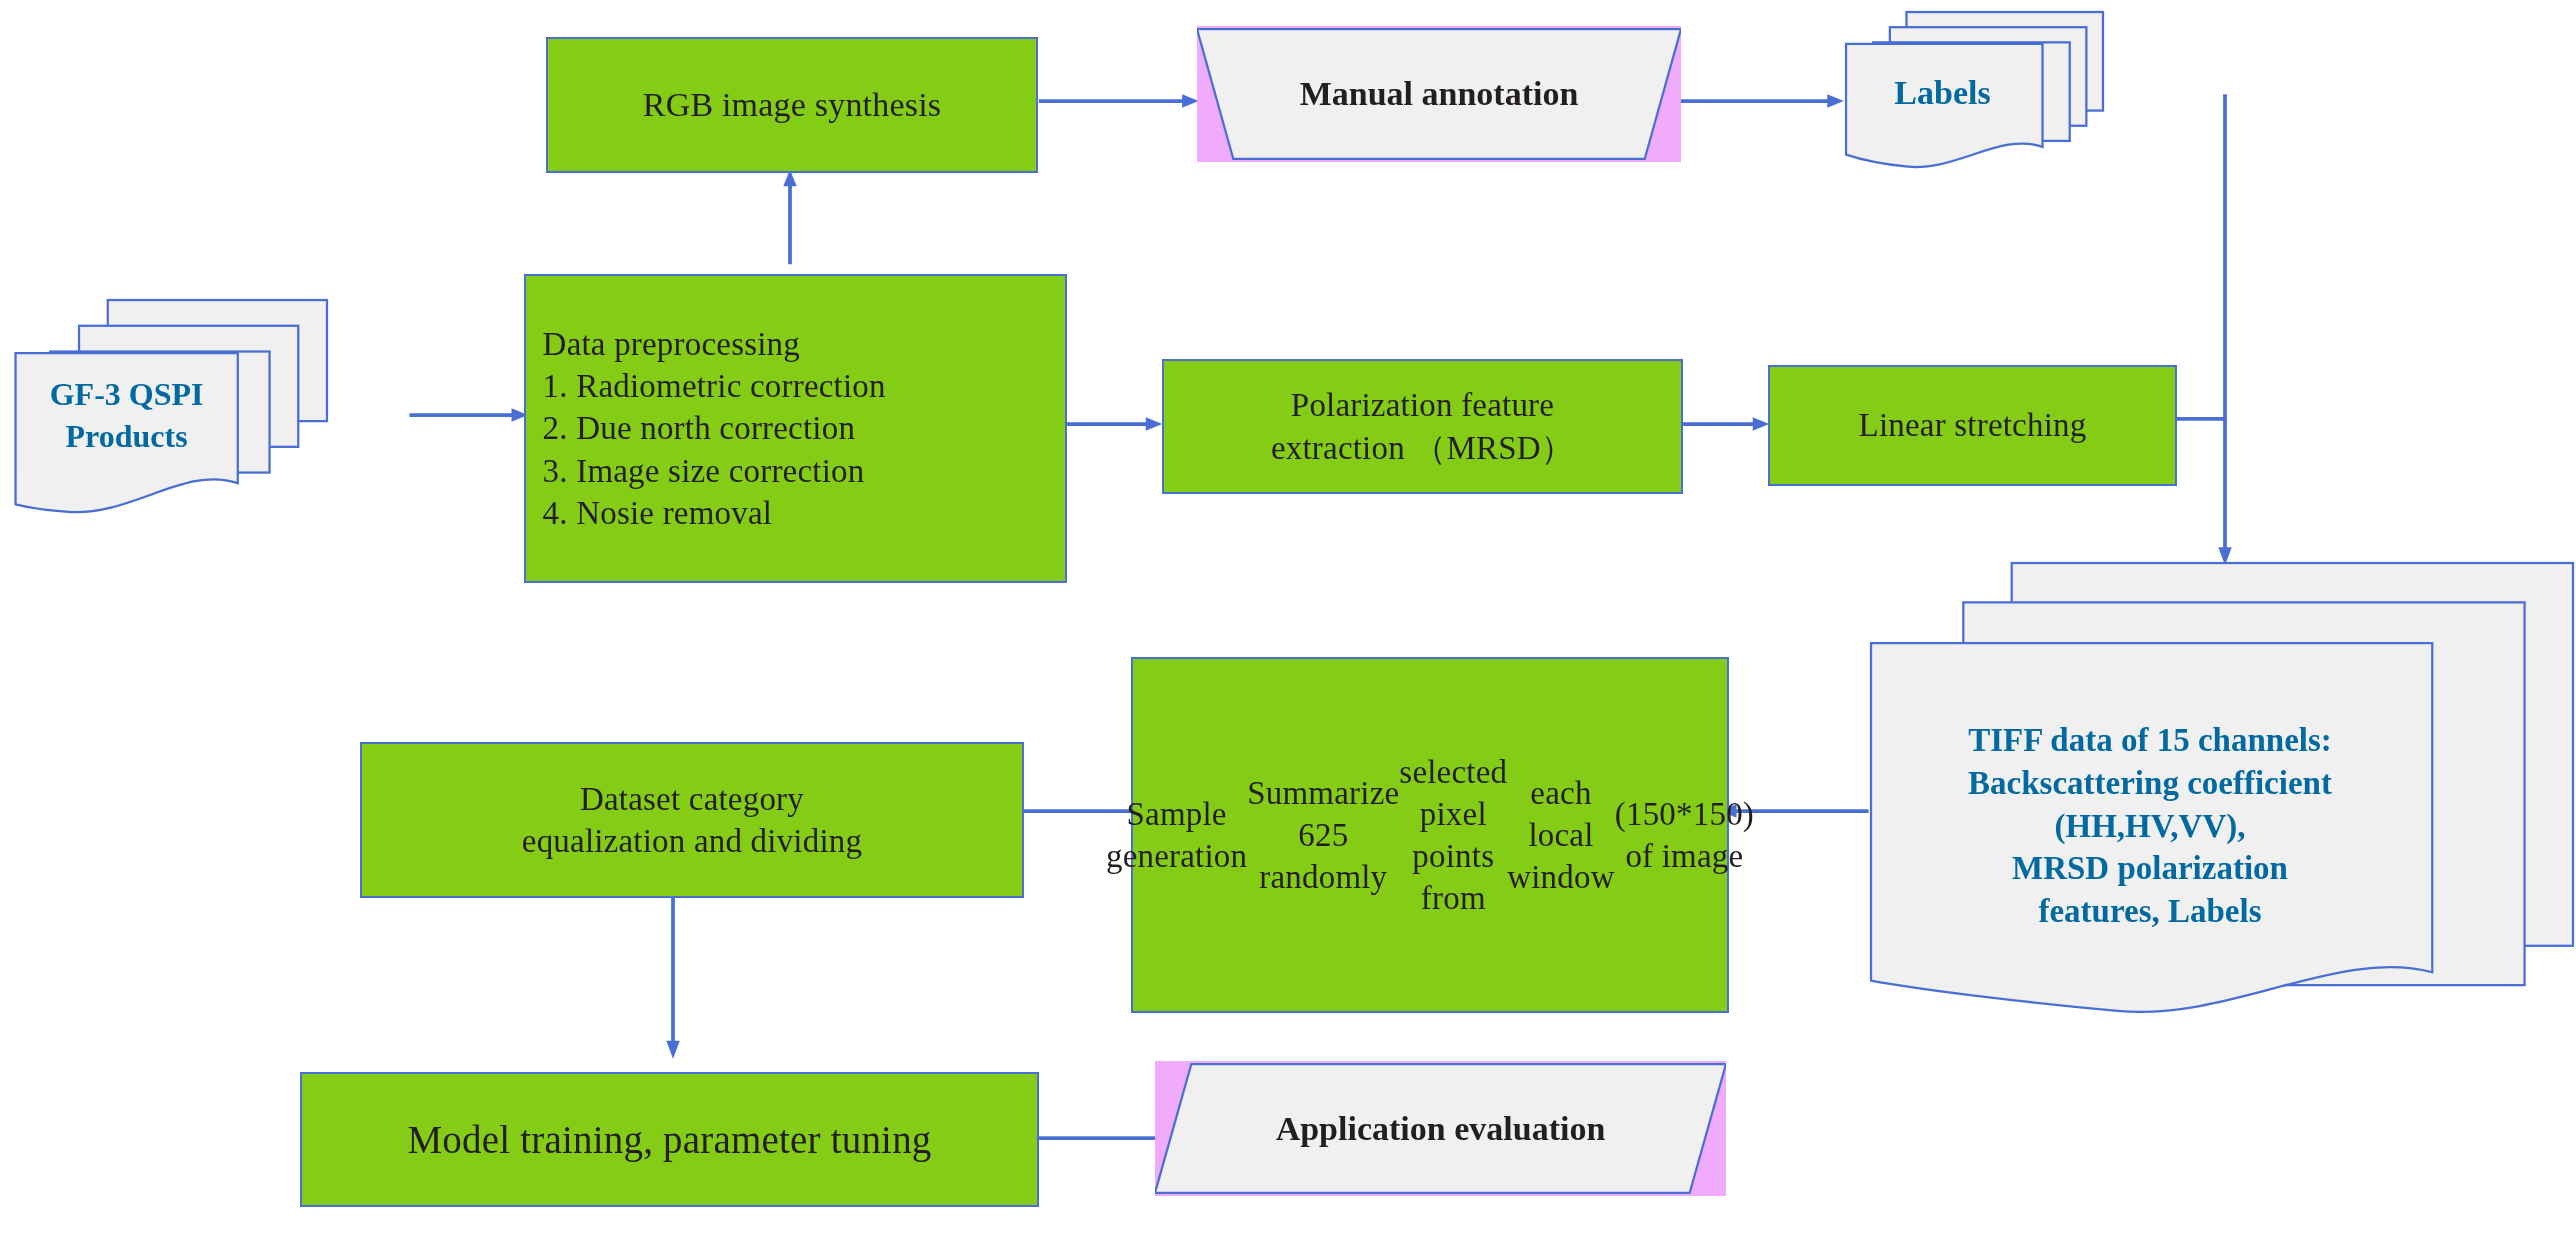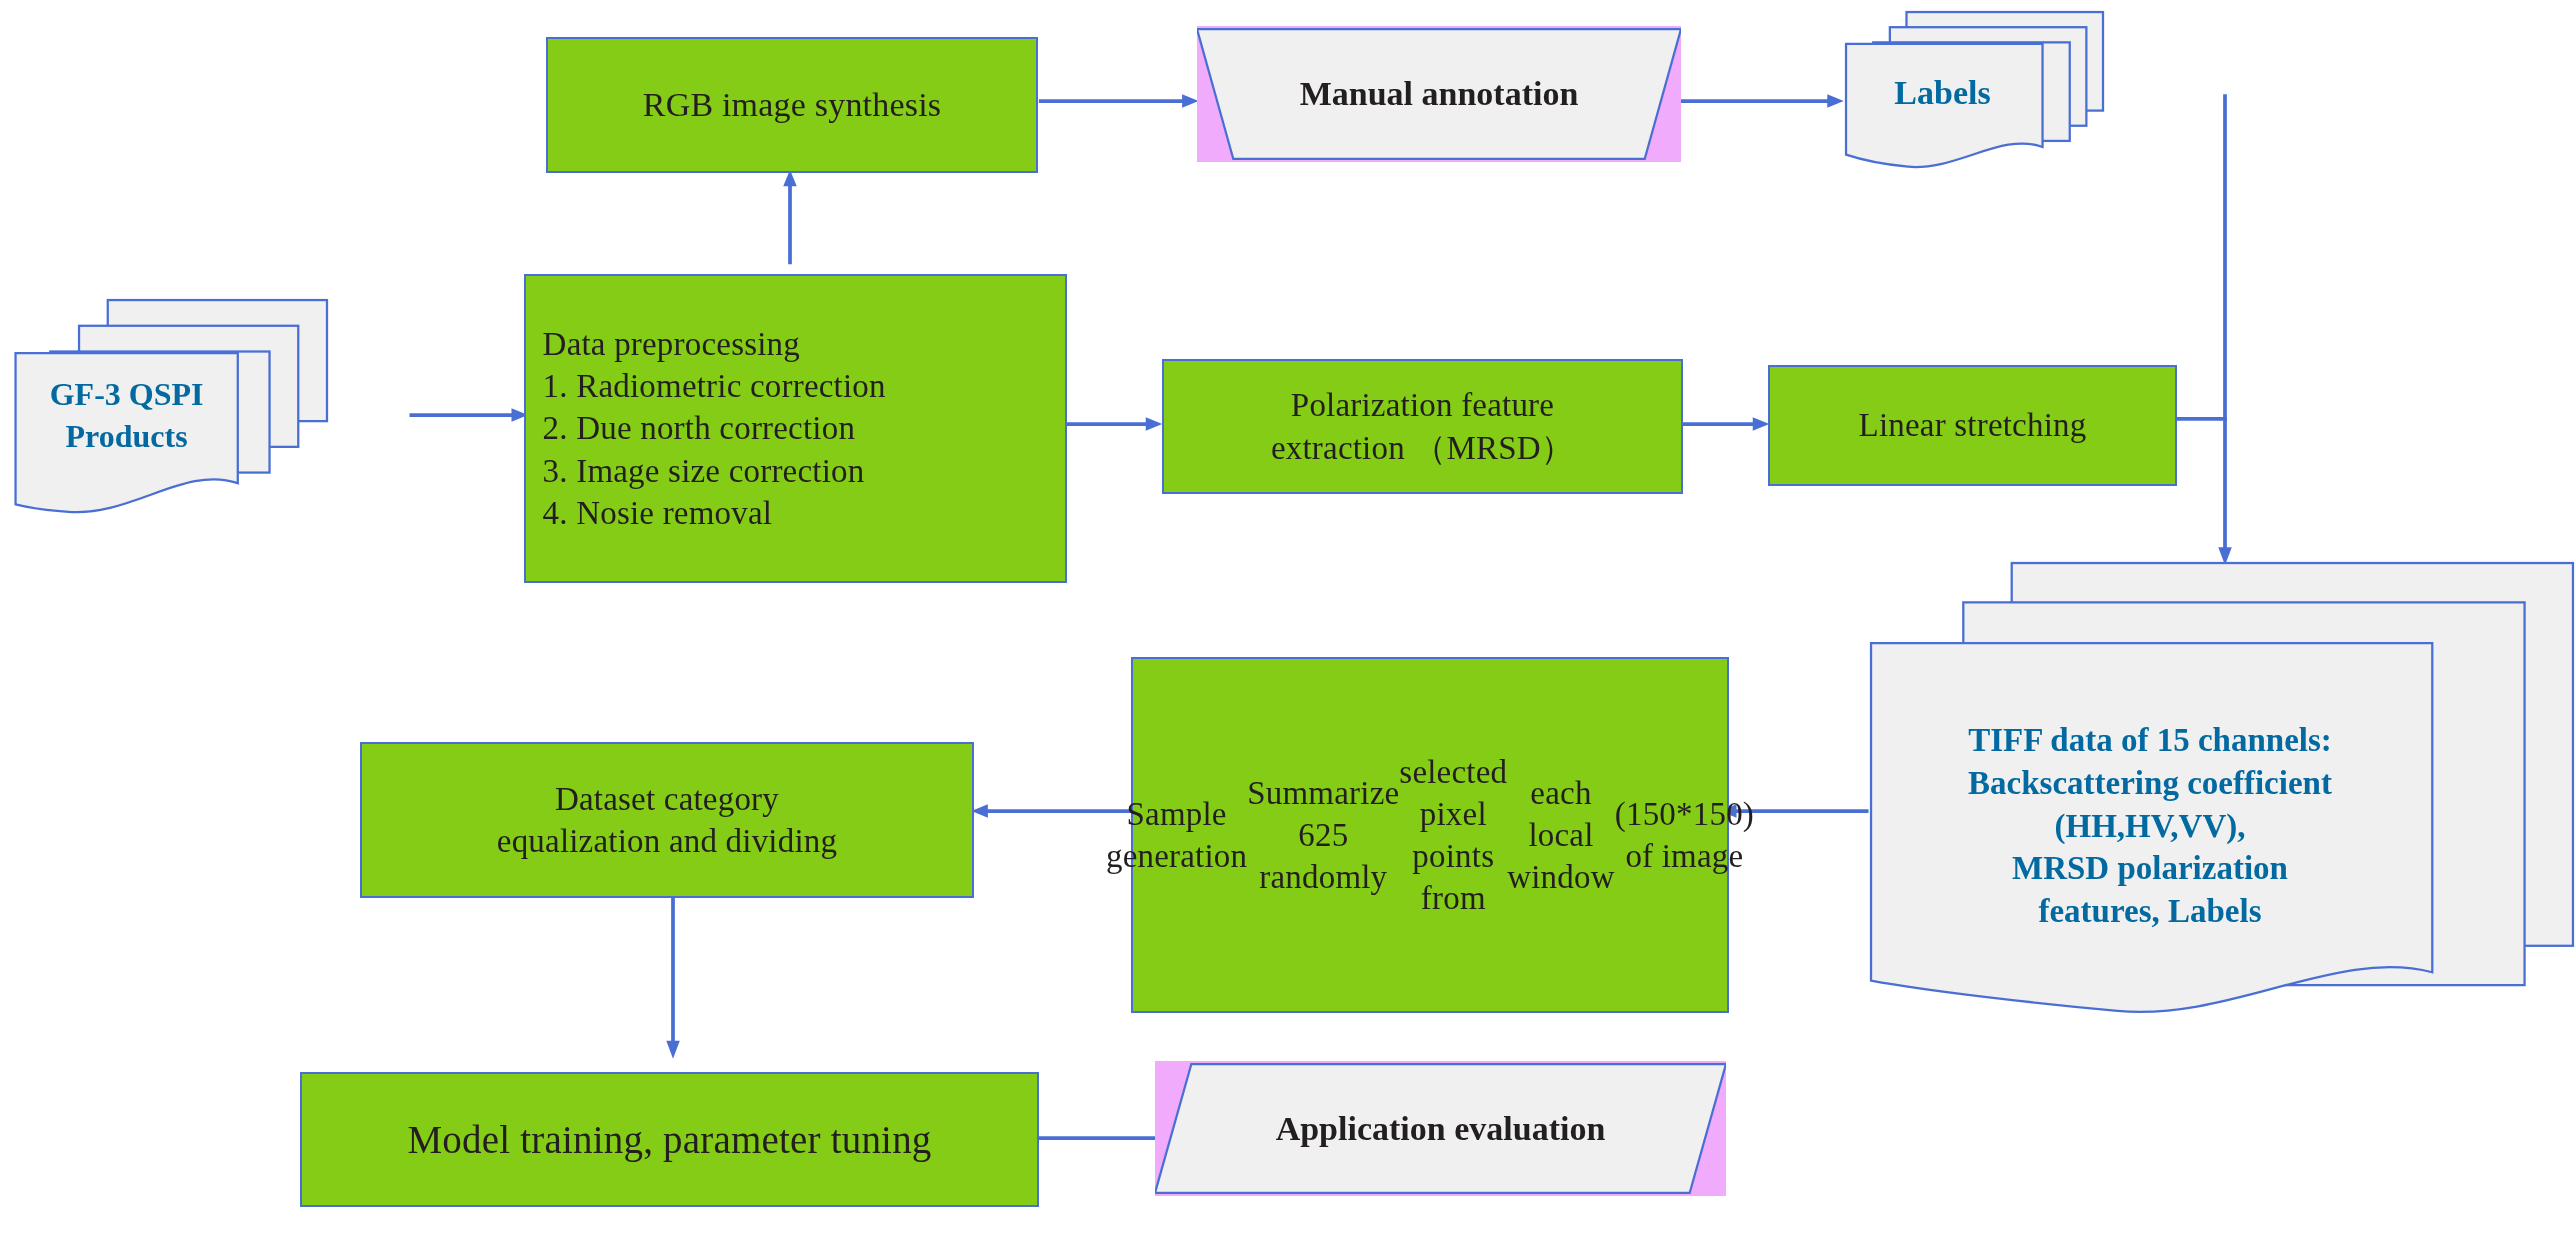--- a/index.html
+++ b/index.html
@@ -247,21 +247,21 @@
   </div>
 
   <div class="node" style="left:1131px; top:646px; width:598px; height:356px; font-size:33px; flex-direction:row;">
     <div>Sample generation</div>
     <div>Summarize 625 randomly</div>
     <div>selected pixel points from</div>
     <div>each local window</div>
     <div>(150*150) of  image</div>
   </div>
 
-  <div class="node" style="left:360px; top:731px; width:614px; height:156px; font-size:33px; flex-direction:column;">
+  <div class="node" style="left:360px; top:731px; width:664px; height:156px; font-size:33px; flex-direction:column;">
     <div>Dataset category</div>
     <div>equalization and dividing</div>
   </div>
 
   <div class="node" style="left:300px; top:1061px; width:739px; height:135px; font-size:39px;">
     <span>Model training, parameter tuning</span>
   </div>
 
   <div class="trapezoid" style="left:1155px; top:1061px; width:571px; height:135px; font-size:34px;">
     <svg class="trap-svg" viewBox="0 0 754 178" preserveAspectRatio="none">

